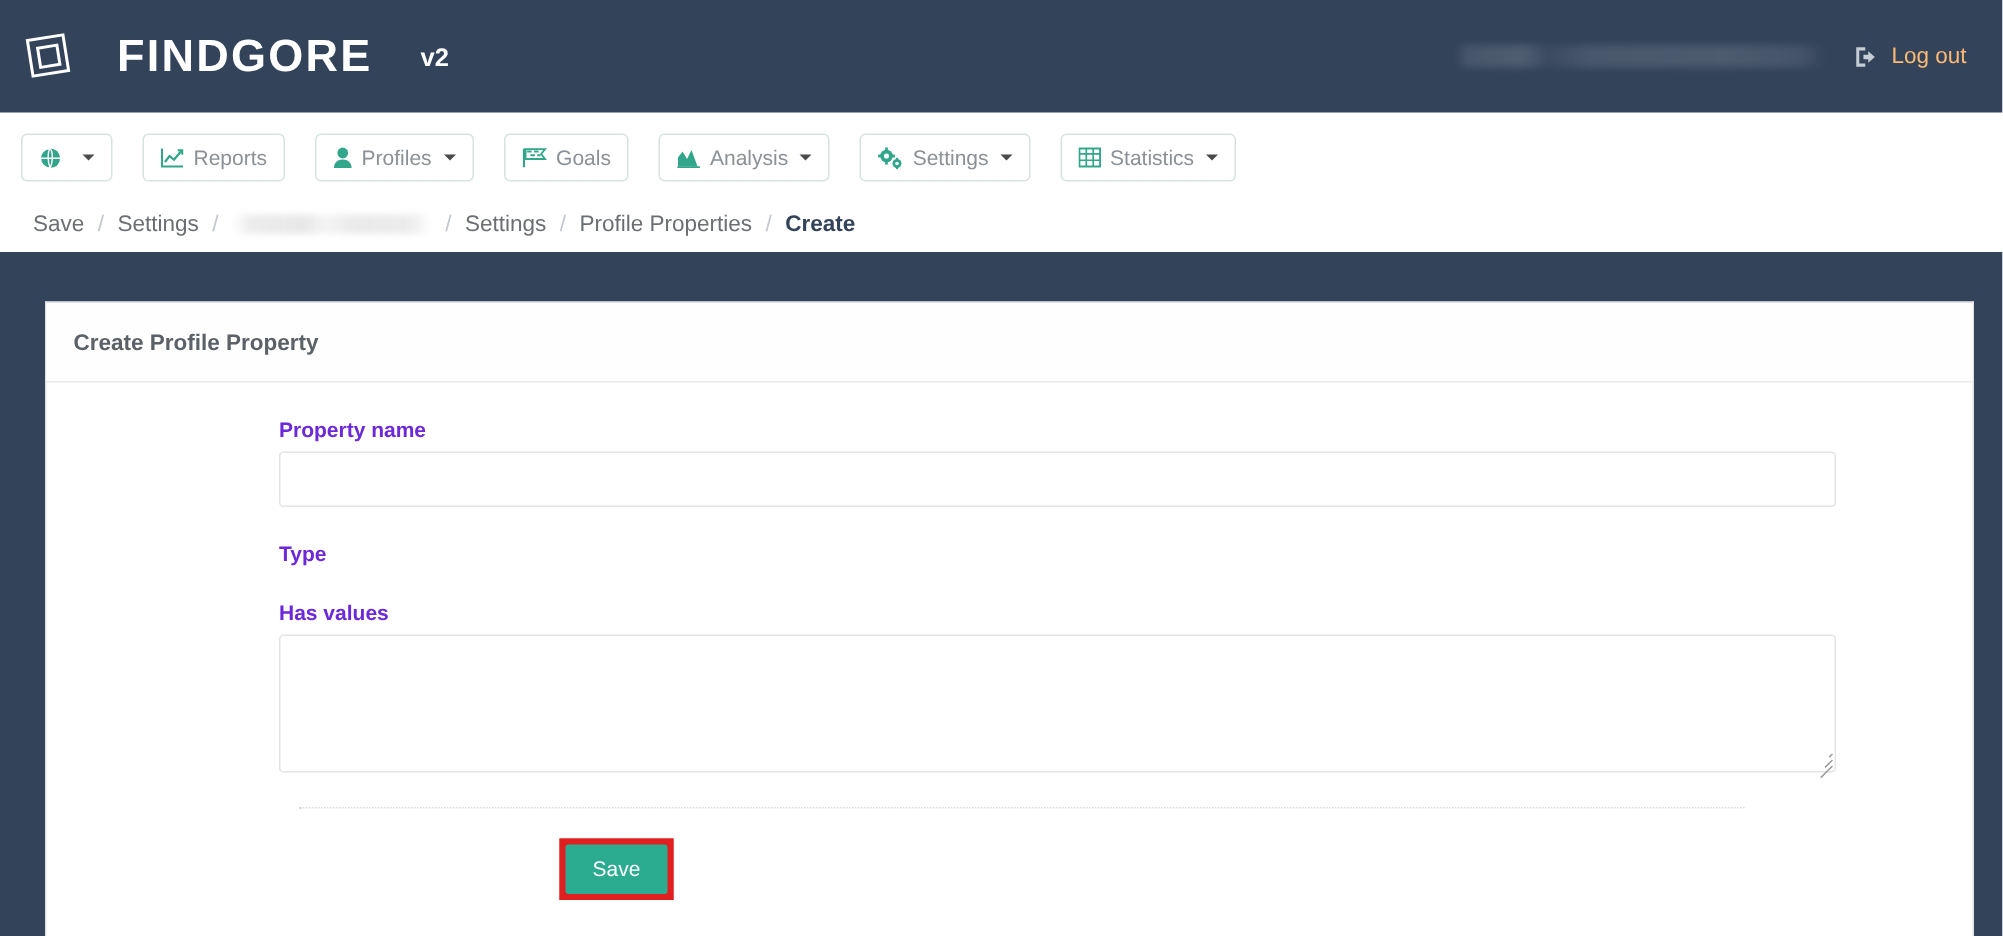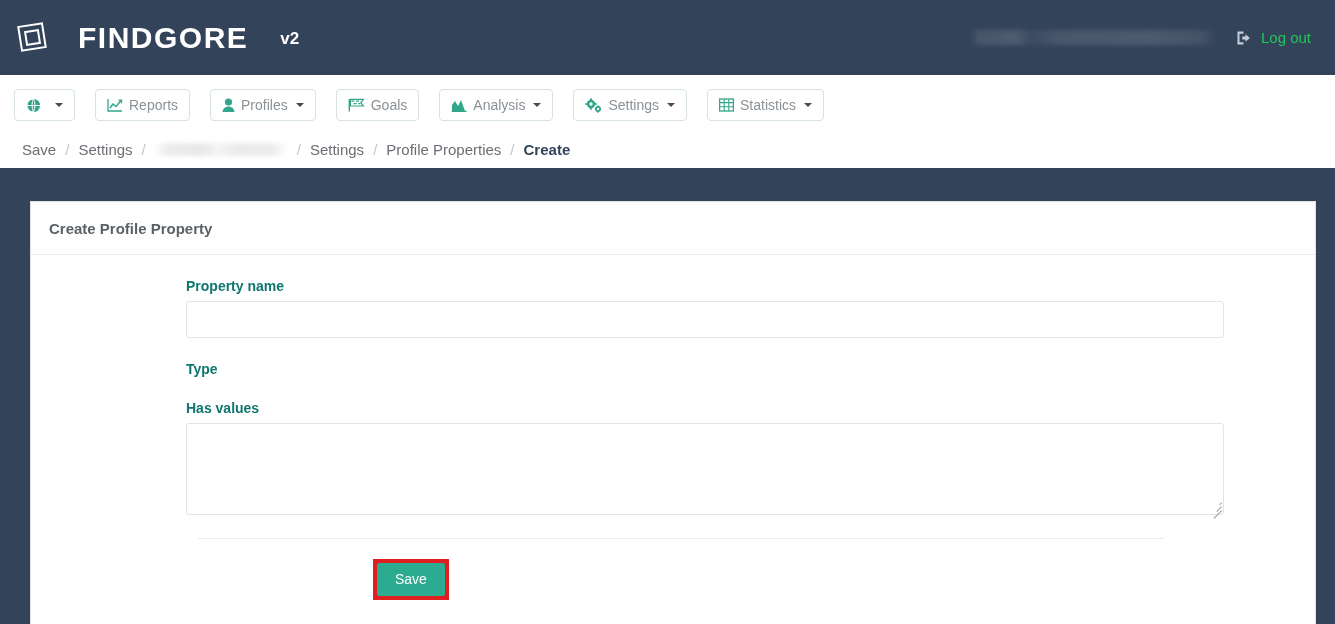--- a/index.html
+++ b/index.html
@@ -81,21 +81,21 @@
        rgba(255,255,255,0.13) 180px,
        rgba(255,255,255,0.09) 230px,
        rgba(255,255,255,0) 248px);
     filter: blur(2.5px);
     font-size: 0;
   }
   .logout {
     display: flex;
     align-items: center;
     gap: 8px;
-    color: #22c55e;
+    color: #fdba74;
     font-size: 15px;
     text-decoration: none;
     cursor: pointer;
   }
   .logout svg { display: block; }
 
   
   .navbar {
     background: #ffffff;
     padding: 14px 0 12px 14px;
@@ -186,21 +186,21 @@
   }
   .form-group {
     padding: 0 0 0 155px;
     margin-bottom: 23px;
     position: relative;
   }
   .form-label {
     display: block;
     font-size: 14px;
     font-weight: bold;
-    color: #0f766e;
+    color: #6d28d9;
     margin-bottom: 7px;
   }
   .form-control {
     display: block;
     width: 1038px;
     height: 37px;
     border: 1px solid #e4e4e4;
     border-radius: 3px;
     background: #ffffff;
     padding: 0 11px;

